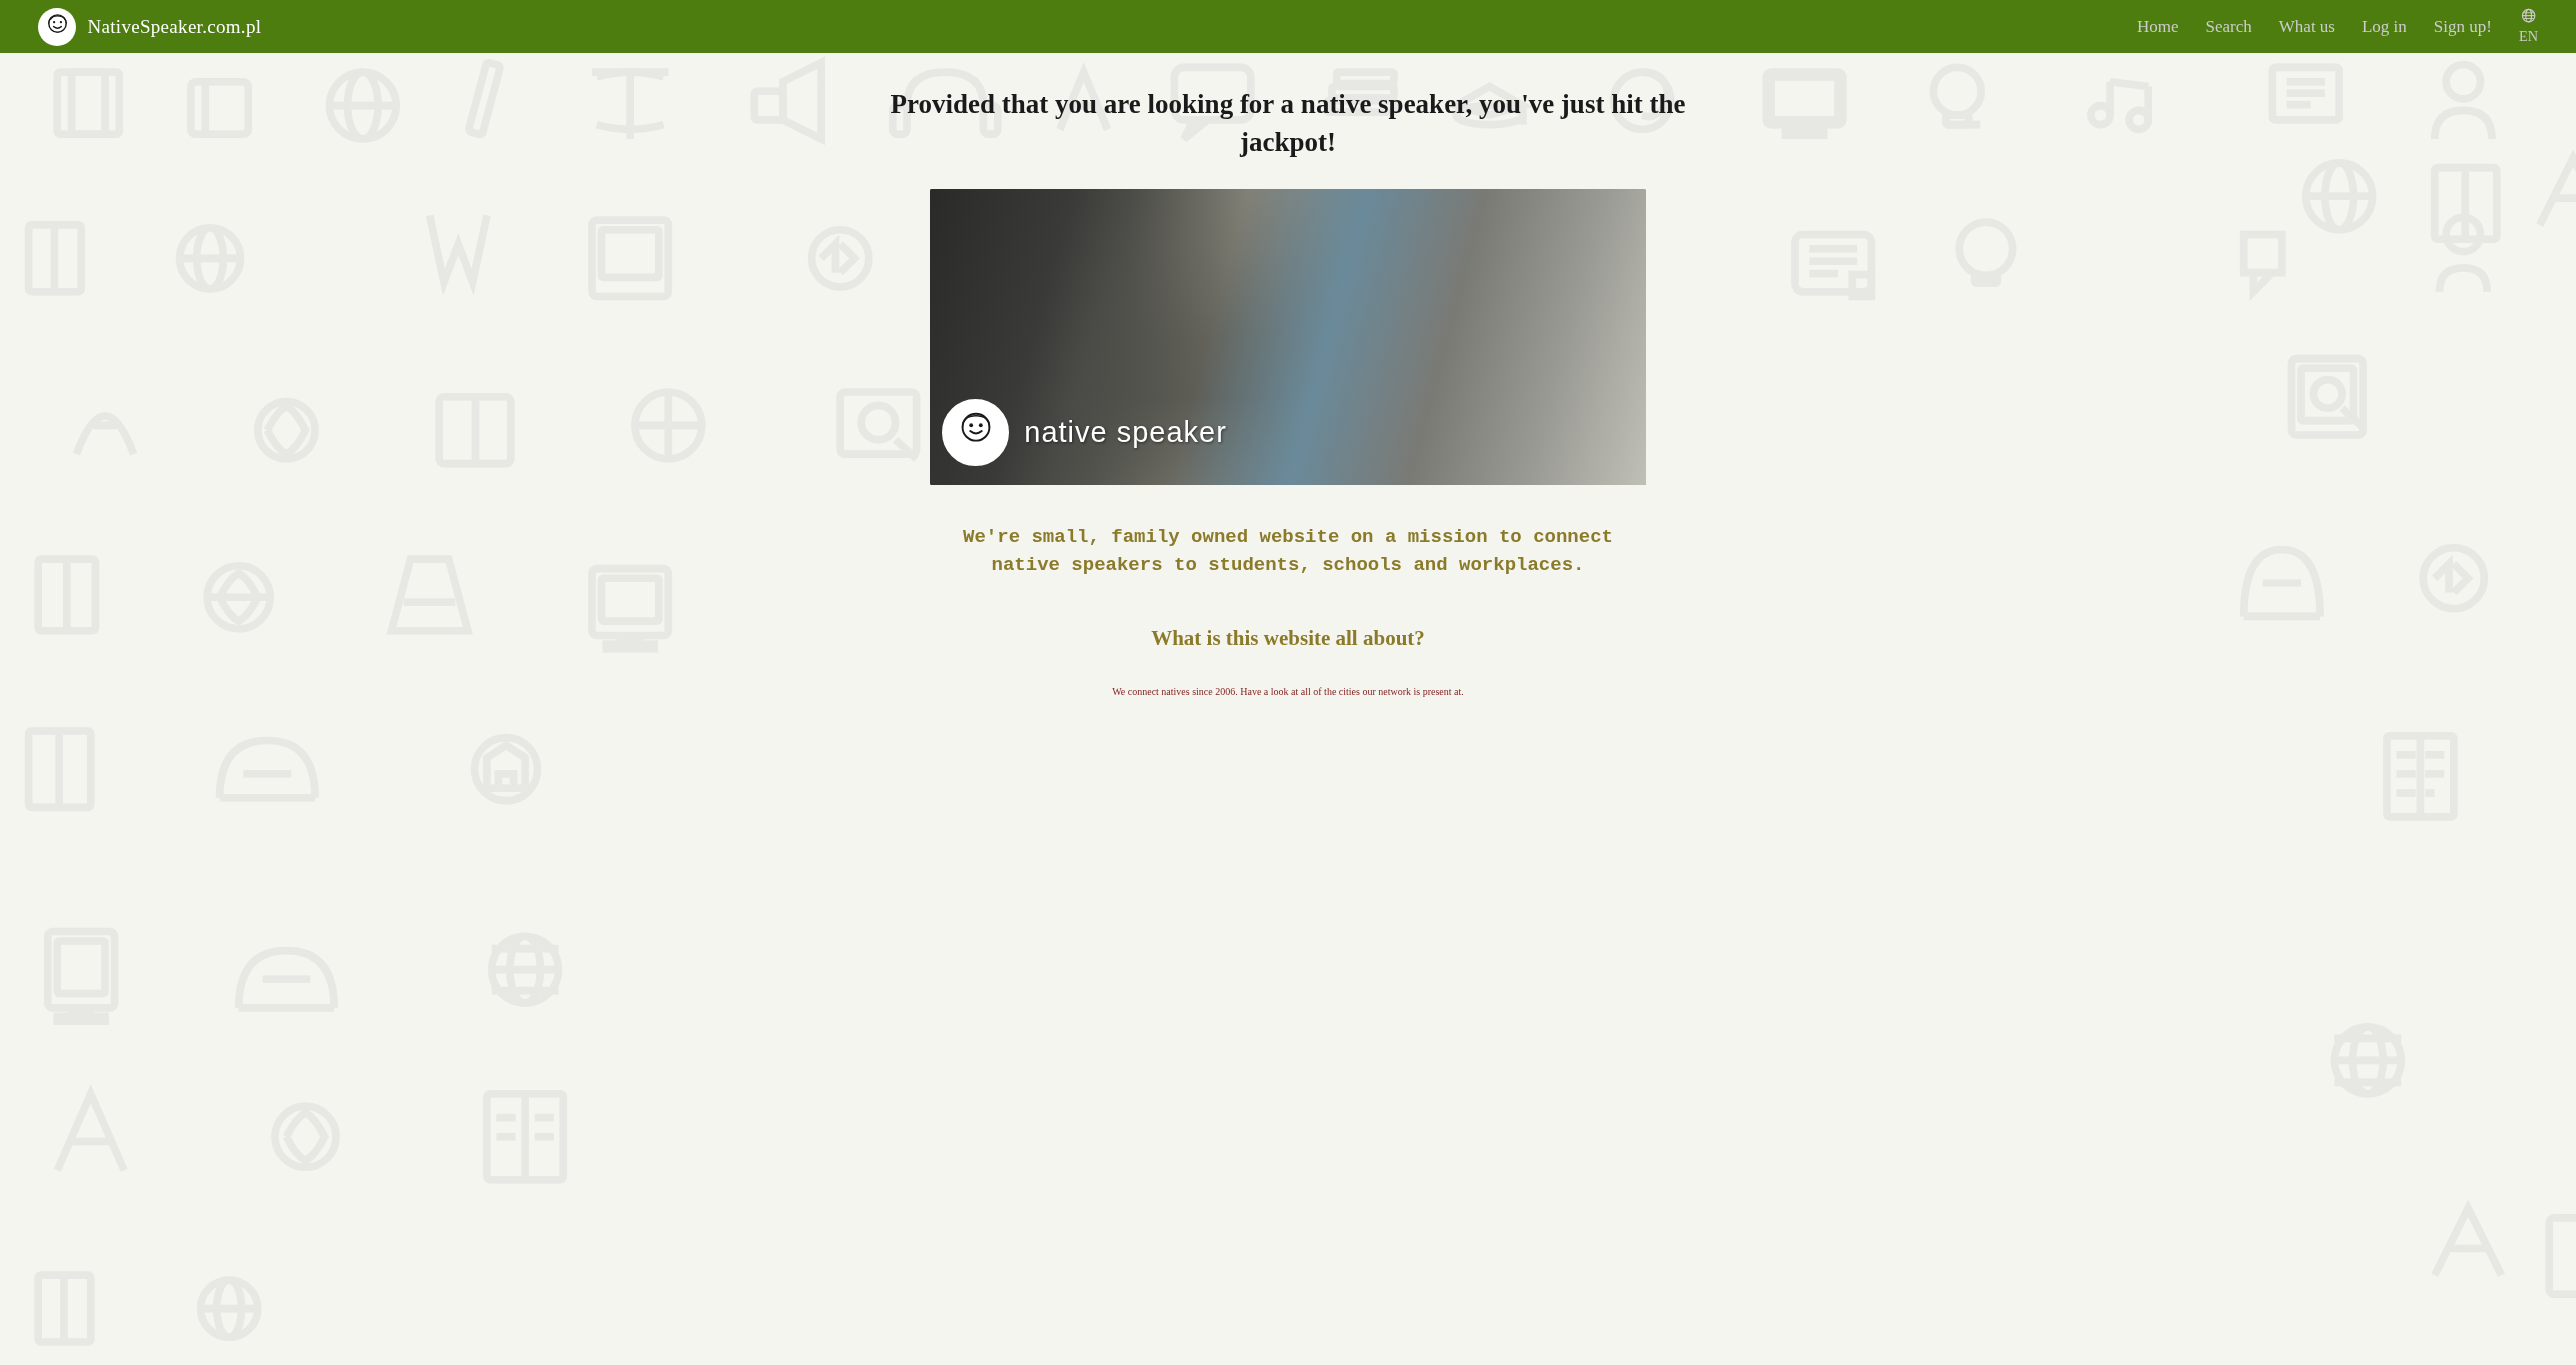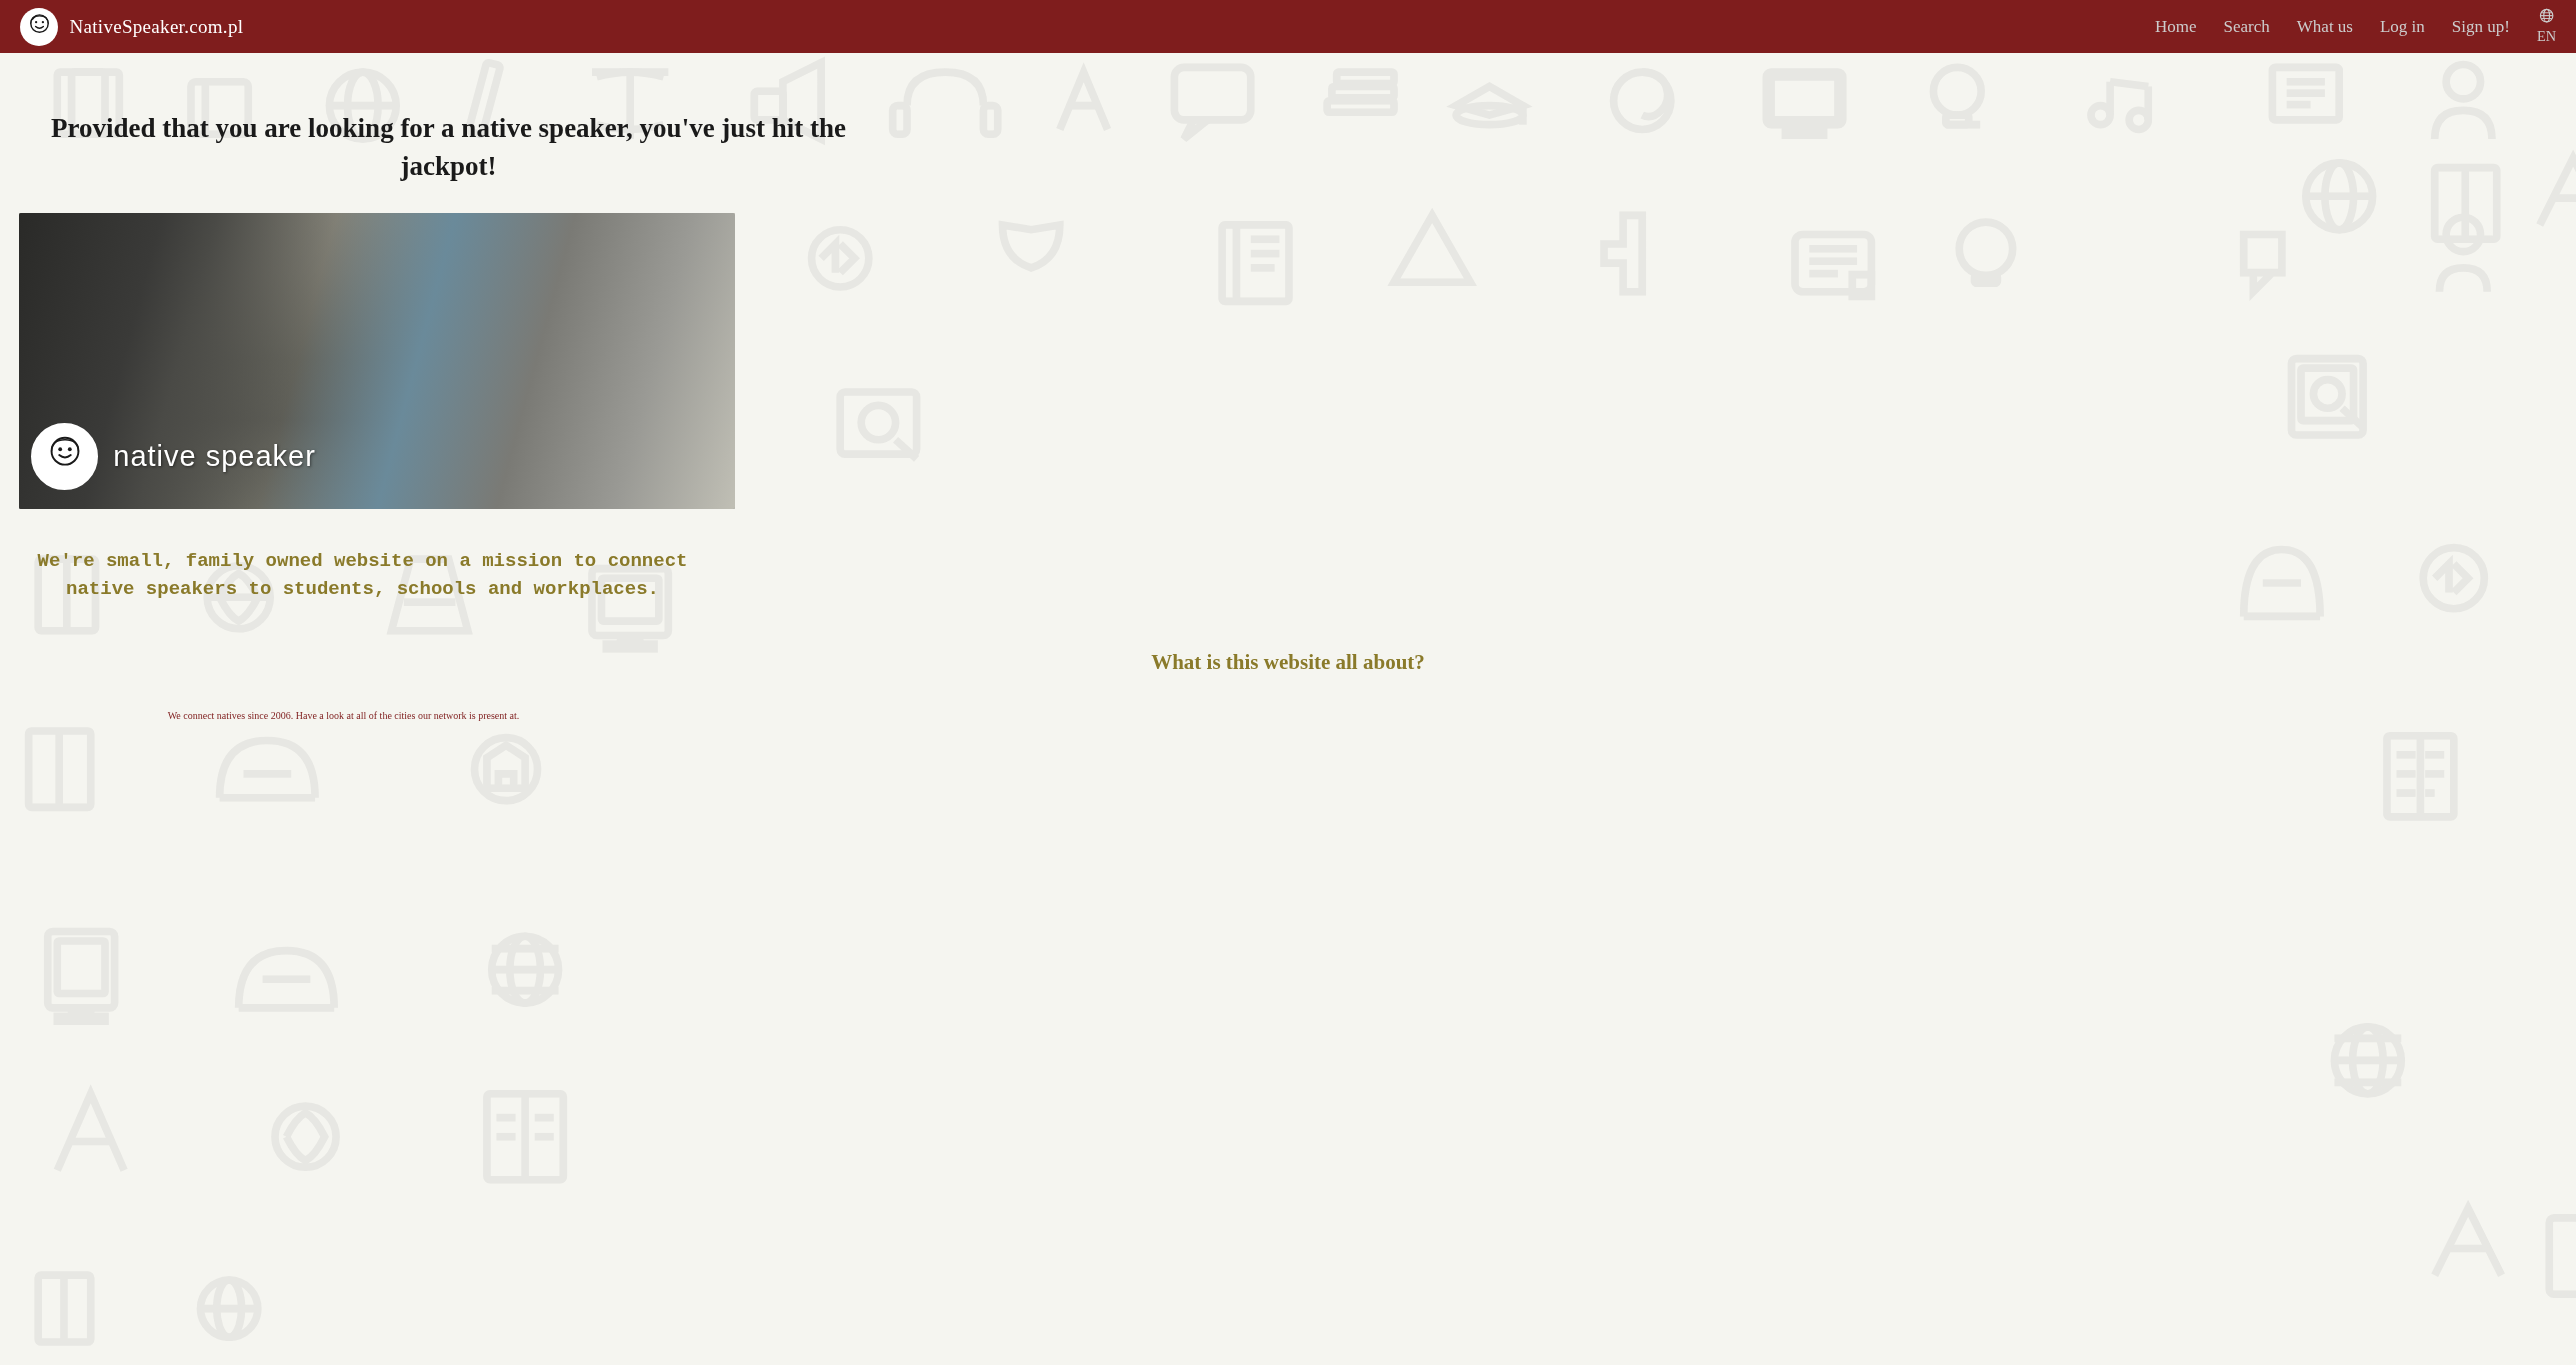--- a/index.html
+++ b/index.html
@@ -5,24 +5,24 @@
     * { margin: 0; padding: 0; box-sizing: border-box; }
 
     body {
       font-family: Georgia, 'Times New Roman', serif;
       background-color: #f5f5f0;
       overflow-x: hidden;
     }
 
     
     nav {
-      background-color: #7f1d1d;
-      display: flex;
-      align-items: center;
-      padding: 0 20px;
+      background-color: #4d7c0f;
+      display: flex;
+      align-items: center;
+      padding: 0 38px;
       height: 53px;
     }
 
     .nav-brand {
       display: flex;
       align-items: center;
       gap: 11.5px;
       text-decoration: none;
     }
 
@@ -78,21 +78,22 @@
       width: 15.3px;
       height: 15.3px;
     }
 
     
     .page-content {
       position: relative;
       z-index: 1;
       display: flex;
       flex-direction: column;
-      padding: 57px 19px 57px;
+      align-items: center;
+      padding: 33px 19px 57px;
     }
 
     .hero-headline {
       font-family: Georgia, serif;
       font-size: 27px;
       font-weight: bold;
       color: #1a1a1a;
       text-align: center;
       margin-bottom: 27px;
       max-width: 859px;

